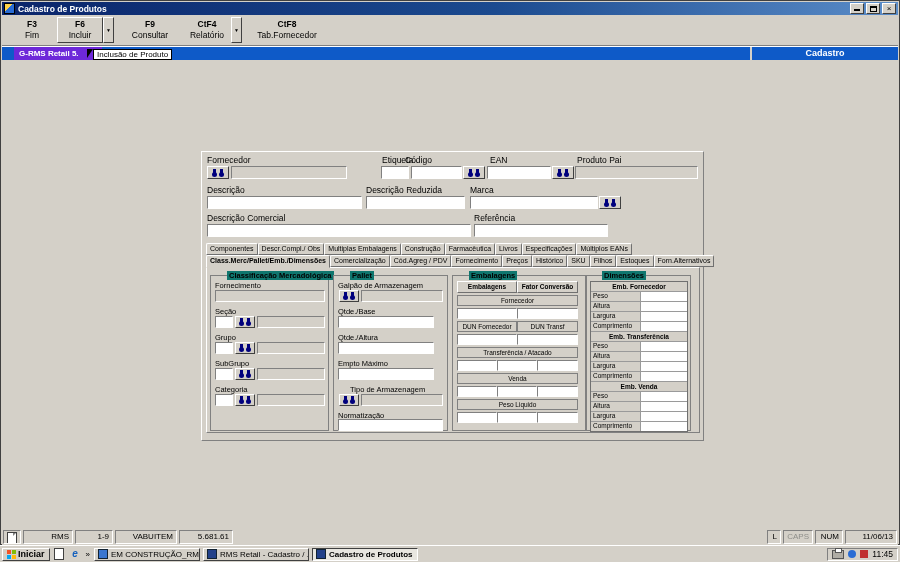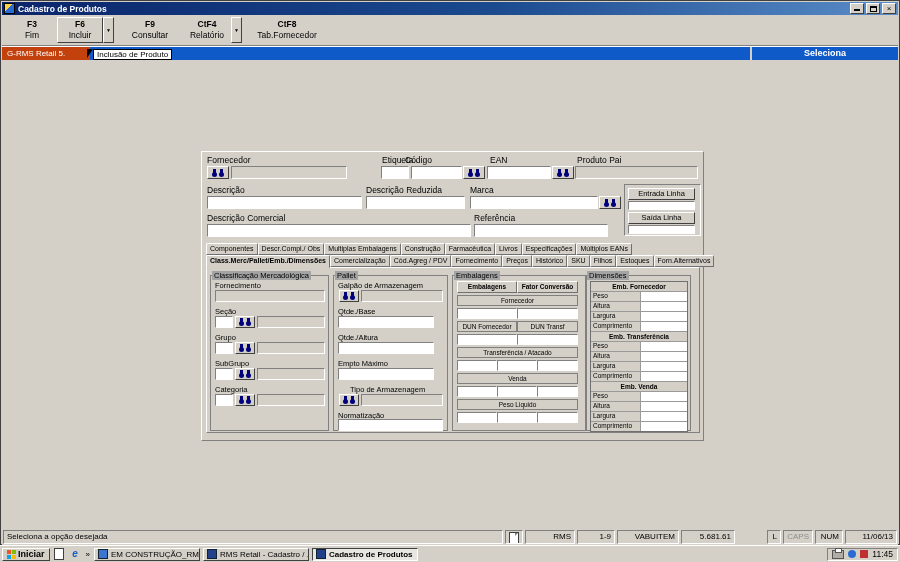--- a/index.html
+++ b/index.html
@@ -23,21 +23,21 @@
   .toolbar{position:absolute;left:1px;top:15px;width:896px;height:29px;border-bottom:1px solid #808080;box-shadow:0 1px 0 #fff}
   .tbtn{position:absolute;top:1px;height:26px;display:flex;flex-direction:column;align-items:center;justify-content:center;
     font-size:8.5px;line-height:11px;box-sizing:border-box;cursor:pointer;background:#d4d0c8}
   .tbtn .k{font-weight:bold}
   .tbtn.boxed{border:1px solid;border-color:#fff #404040 #404040 #fff}
   .ddbtn{position:absolute;top:1px;width:11px;height:26px;display:flex;align-items:center;justify-content:center;
     font-size:5px;border:1px solid;border-color:#fff #404040 #404040 #fff;box-sizing:border-box;cursor:pointer;background:#d4d0c8}
 
   
   .banner{position:absolute;left:1px;top:46px;width:896px;height:13px;background:#0e5ac8}
-  .banner-app{position:absolute;left:0;top:0;width:88px;height:13px;background:#c2410c;color:#fff;font-size:8px;font-weight:normal;
+  .banner-app{position:absolute;left:12px;top:0;width:88px;height:13px;background:#6d28d9;color:#fff;font-size:8px;font-weight:bold;
     line-height:13px;padding-left:5px;box-sizing:border-box;white-space:nowrap;overflow:hidden}
   .banner-center{position:absolute;left:88px;right:150px;top:0;height:13px;color:#fff;font-size:9px;font-weight:bold;line-height:13px;text-align:center}
   .banner-right{position:absolute;right:0;top:0;width:148px;height:13px;border-left:2px solid #d4d0c8;color:#fff;font-size:9px;
     font-weight:bold;line-height:13px;text-align:center;background:#0e5ac8;box-sizing:border-box}
   .tooltip{position:absolute;left:92px;top:48px;height:11px;background:#fff;border:1px solid #000;font-size:8px;line-height:9px;
     padding:0 3px;z-index:6;white-space:nowrap;box-sizing:border-box}
   .mcursor{position:absolute;left:86px;top:48px;width:0;height:0;border-top:9px solid #000;border-right:6px solid transparent;z-index:7}
 
   
   .panel{position:absolute;left:200px;top:150px;width:503px;height:290px;background:#d4d0c8;
@@ -62,21 +62,21 @@
   
   .tabrow{position:absolute;left:4px;height:12px;display:flex}
   .tab{font-size:7px;line-height:10px;padding:0 3px;background:#d4d0c8;border:1px solid;border-color:#fff #707070 #707070 #fff;
     border-radius:2px 2px 0 0;white-space:nowrap;box-sizing:border-box;cursor:pointer}
   .tab.active{border-bottom-color:#d4d0c8;font-weight:bold;position:relative;z-index:3;height:13px}
   .tabcontent{position:absolute;left:4px;top:115px;width:494px;height:166px;background:#d4d0c8;
     border:1px solid;border-color:#fff #808080 #808080 #fff;box-sizing:border-box}
 
   
   .group{position:absolute;border:1px solid #808080;box-sizing:border-box}
-  .gtitle{position:absolute;top:-5px;left:1px;background:#a3a3a3;font-size:7.5px;font-weight:normal;line-height:9px;padding:0 2px;white-space:nowrap}
+  .gtitle{position:absolute;top:-5px;left:16px;background:#0f766e;font-size:7.5px;font-weight:bold;line-height:9px;padding:0 2px;white-space:nowrap}
 
   
   .ecol{position:absolute;height:12px;box-sizing:border-box;background:#d4d0c8;border:1px solid;border-color:#fff #707070 #707070 #fff;
     font-size:6.5px;font-weight:bold;text-align:center;line-height:10px;white-space:nowrap;overflow:hidden}
   .esec{position:absolute;height:11px;box-sizing:border-box;background:#d4d0c8;border:1px solid #808080;font-size:6.5px;
     text-align:center;line-height:9px;white-space:nowrap;overflow:hidden}
   .ef{position:absolute;height:11px;box-sizing:border-box;background:#fff;border:1px solid;border-color:#808080 #fff #fff #808080}
 
   
   .dimtbl{position:absolute;left:4px;top:5px;width:98px;border:1px solid #707070;background:#d4d0c8;box-sizing:border-box}
@@ -163,21 +163,21 @@
         <span>▼</span>
       </div>
       <div class="tbtn" style="left:248px;width:74px">
         <span class="k">CtF8</span>
         <span>Tab.Fornecedor</span>
       </div>
     </div>
 
     <div class="banner">
       <div class="banner-app">G-RMS Retail 5.</div>
-      <div class="banner-right">Seleciona</div>
+      <div class="banner-right">Cadastro</div>
     </div>
     <div class="mcursor"></div>
     <div class="tooltip">Inclusão de Produto</div>
 
     <div class="panel">
 
       <span class="lb" style="left:5px;top:4px">Fornecedor</span>
       <div class="bn" style="left:5px;top:14px">
           <span class="binoc"></span>
         </div>
@@ -206,26 +206,20 @@
 
       <span class="lb" style="left:164px;top:34px">Descrição Reduzida</span>
       <div class="fd" style="left:164px;top:44px;width:99px"></div>
 
       <span class="lb" style="left:268px;top:34px">Marca</span>
       <div class="fd" style="left:268px;top:44px;width:128px"></div>
       <div class="bn" style="left:397px;top:44px">
           <span class="binoc"></span>
         </div>
 
-      <div class="sidebox" style="left:422px;top:32px;width:77px;height:52px">
-        <div class="sbtn" style="left:3px;top:3px">Entrada Linha</div>
-        <div class="sfd" style="left:3px;top:16px"></div>
-        <div class="sbtn" style="left:3px;top:27px">Saída Linha</div>
-        <div class="sfd" style="left:3px;top:40px"></div>
-      </div>
 
       <span class="lb" style="left:5px;top:62px">Descrição Comercial</span>
       <div class="fd" style="left:5px;top:72px;width:264px"></div>
 
       <span class="lb" style="left:272px;top:62px">Referência</span>
       <div class="fd" style="left:272px;top:72px;width:134px"></div>
 
       <div class="tabrow" style="top:91px">
         <span class="tab">Componentes</span>
         <span class="tab">Descr.Compl./ Obs</span>
@@ -397,21 +391,20 @@
                 <span class="dimlab">Comprimento</span>
                 <span class="dimval"></span>
               </div>
           </div>
         </div>
 
       </div>
     </div>
 
     <div class="statusbar">
-      <div class="sb" style="flex:0 0 500px">Seleciona a opção desejada</div>
       <div class="sb" style="flex:0 0 18px">
           <div class="docicon"></div>
         </div>
       <div class="sb c" style="flex:0 0 50px">RMS</div>
       <div class="sb c" style="flex:0 0 38px">1-9</div>
       <div class="sb c" style="flex:0 0 62px">VABUITEM</div>
       <div class="sb c" style="flex:0 0 54px">5.681.61</div>
       <div style="flex:1"></div>
       <div class="sb c" style="flex:0 0 14px">L</div>
       <div class="sb c" style="flex:0 0 30px;color:#8e8e8a">CAPS</div>

